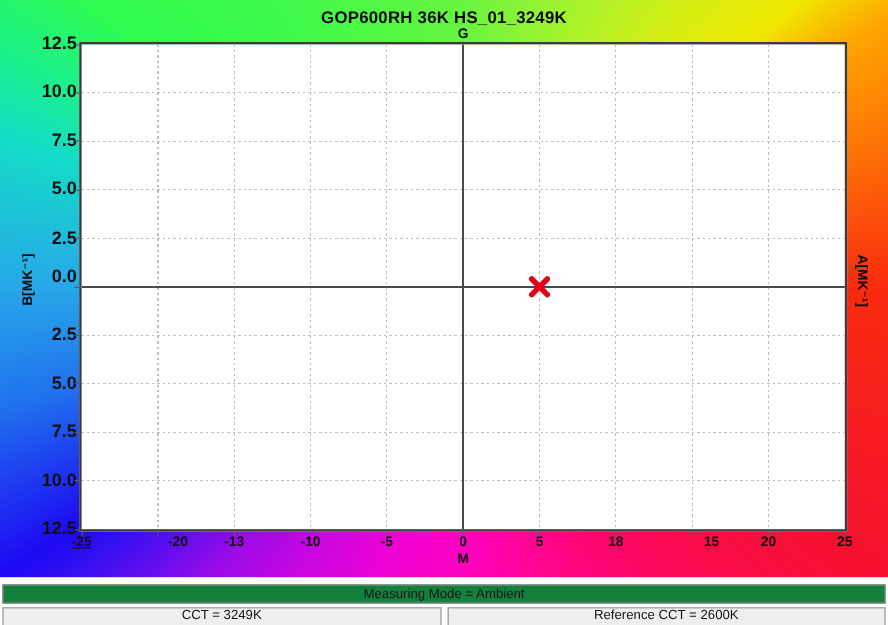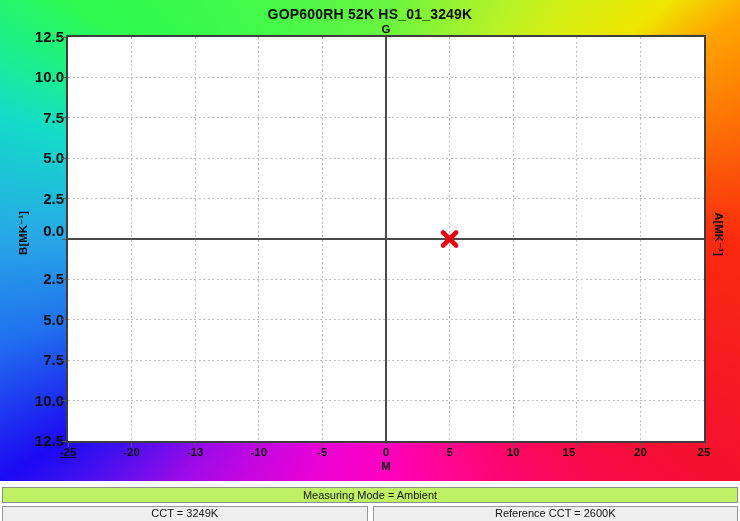--- a/index.html
+++ b/index.html
@@ -33,40 +33,40 @@
     position:absolute;width:50px;text-align:center;top:446px;
     font-size:11.5px;font-weight:600;color:#101010;
   }
   .ylab{
     position:absolute;left:0;width:64px;height:14px;line-height:14px;text-align:right;
     font-size:15px;font-weight:600;color:#101010;
   }
   .tickmark{position:absolute;background:#5a5a5a;}
   .bar{
     position:absolute;left:2px;right:2px;box-sizing:border-box;
-    background:#bef264;border:1px solid #8d8d8d;
+    background:#15803d;border:1px solid #8d8d8d;
     font-size:11px;color:#141414;text-align:center;
   }
   .mode-bar{top:487px;height:16px;line-height:14px;}
   .bar-row{
     position:absolute;left:2px;right:2px;top:506px;height:30px;
     display:flex;gap:5px;
   }
   .cell{
     flex:1;box-sizing:border-box;background:#efeeee;border:1px solid #989898;
     font-size:11px;color:#141414;text-align:center;line-height:13px;
   }
 </style>
 </head>
 <body>
 
 <div class="screen">
   <div class="hue-bg" id="hue-bg" style="background: conic-gradient(at 386px 239px, rgb(104, 245, 64) 0deg, rgb(183, 242, 38) 28deg, rgb(211, 238, 20) 38deg, rgb(239, 230, 0) 50deg, rgb(255, 163, 0) 58deg, rgb(250, 43, 14) 90deg, rgb(245, 17, 46) 124deg, rgb(249, 10, 76) 139deg, rgb(251, 7, 104) 150deg, rgb(255, 6, 144) 164deg, rgb(255, 0, 192) 180deg, rgb(236, 2, 212) 196deg, rgb(200, 6, 224) 210deg, rgb(155, 11, 232) 221deg, rgb(51, 16, 241) 234deg, rgb(29, 9, 243) 238deg, rgb(32, 112, 238) 255deg, rgb(39, 167, 232) 270deg, rgb(20, 220, 200) 288deg, rgb(29, 242, 132) 298deg, rgb(46, 250, 80) 307deg, rgb(69, 249, 72) 332deg, rgb(104, 245, 64) 360deg);"></div>
 
-  <div class="chart-title">GOP600RH 52K HS_01_3249K</div>
+  <div class="chart-title">GOP600RH 36K HS_01_3249K</div>
   <div class="axis-end g">G</div>
   <div class="axis-end m">M</div>
   <div class="axis-side left">B[MK⁻¹]</div>
   <div class="axis-side right">A[MK⁻¹]</div>
 
   <div class="plot">
     <svg id="plot-svg" width="636" height="404">
         <g shape-rendering="crispEdges">
           <line x1="63.6" y1="0" x2="63.6" y2="404" stroke="#bdbdbd" stroke-width="1" stroke-dasharray="2 2.5"></line>
           <line x1="127.2" y1="0" x2="127.2" y2="404" stroke="#bdbdbd" stroke-width="1" stroke-dasharray="2 2.5"></line>
@@ -95,35 +95,35 @@
 
   <div class="bar mode-bar">
     <span>Measuring Mode = Ambient</span>
   </div>
   <div class="bar-row">
     <div class="cell">CCT = 3249K</div>
     <div class="cell">Reference CCT = 2600K</div>
   </div>
 <div class="xlab" style="left: 43px; text-decoration: underline;">-25</div>
     <div class="tickmark" style="left: 67.5px; top: 443px; width: 1px; height: 4px;"></div>
-    <div class="xlab" style="left: 106.6px;">-20</div>
+    <div class="xlab" style="left: 106.6px; text-align: right;">-20</div>
     <div class="tickmark" style="left: 131.1px; top: 443px; width: 1px; height: 4px;"></div>
     <div class="xlab" style="left: 170.2px;">-13</div>
     <div class="tickmark" style="left: 194.7px; top: 443px; width: 1px; height: 4px;"></div>
     <div class="xlab" style="left: 233.8px;">-10</div>
     <div class="tickmark" style="left: 258.3px; top: 443px; width: 1px; height: 4px;"></div>
     <div class="xlab" style="left: 297.4px;">-5</div>
     <div class="tickmark" style="left: 321.9px; top: 443px; width: 1px; height: 4px;"></div>
     <div class="xlab" style="left: 361px;">0</div>
     <div class="tickmark" style="left: 385.5px; top: 443px; width: 1px; height: 4px;"></div>
     <div class="xlab" style="left: 424.6px;">5</div>
     <div class="tickmark" style="left: 449.1px; top: 443px; width: 1px; height: 4px;"></div>
-    <div class="xlab" style="left: 488.2px;">10</div>
+    <div class="xlab" style="left: 488.2px;">18</div>
     <div class="tickmark" style="left: 512.7px; top: 443px; width: 1px; height: 4px;"></div>
-    <div class="xlab" style="left: 544px;">15</div>
+    <div class="xlab" style="left: 568px;">15</div>
     <div class="tickmark" style="left: 576.3px; top: 443px; width: 1px; height: 4px;"></div>
     <div class="xlab" style="left: 615.4px;">20</div>
     <div class="tickmark" style="left: 639.9px; top: 443px; width: 1px; height: 4px;"></div>
     <div class="xlab" style="left: 679px;">25</div>
     <div class="tickmark" style="left: 703.5px; top: 443px; width: 1px; height: 4px;"></div>
     <div class="ylab" style="top: 30px;">12.5</div>
     <div class="tickmark" style="left: 62px; top: 36.5px; width: 4px; height: 1px;"></div>
     <div class="ylab" style="top: 70.4px;">10.0</div>
     <div class="tickmark" style="left: 62px; top: 76.9px; width: 4px; height: 1px;"></div>
     <div class="ylab" style="top: 110.8px;">7.5</div>

